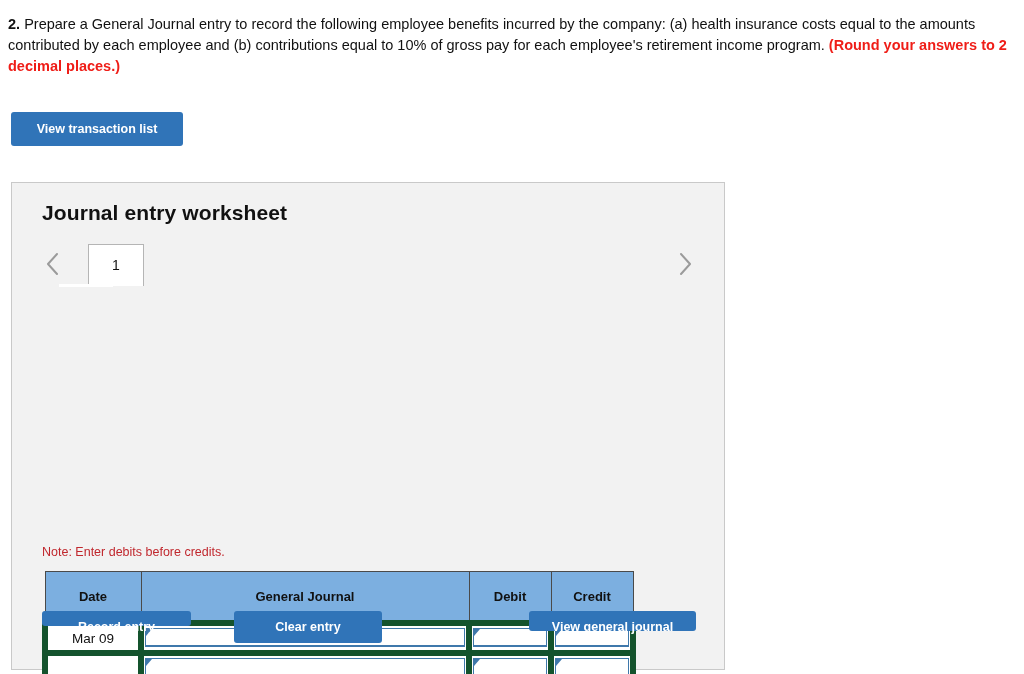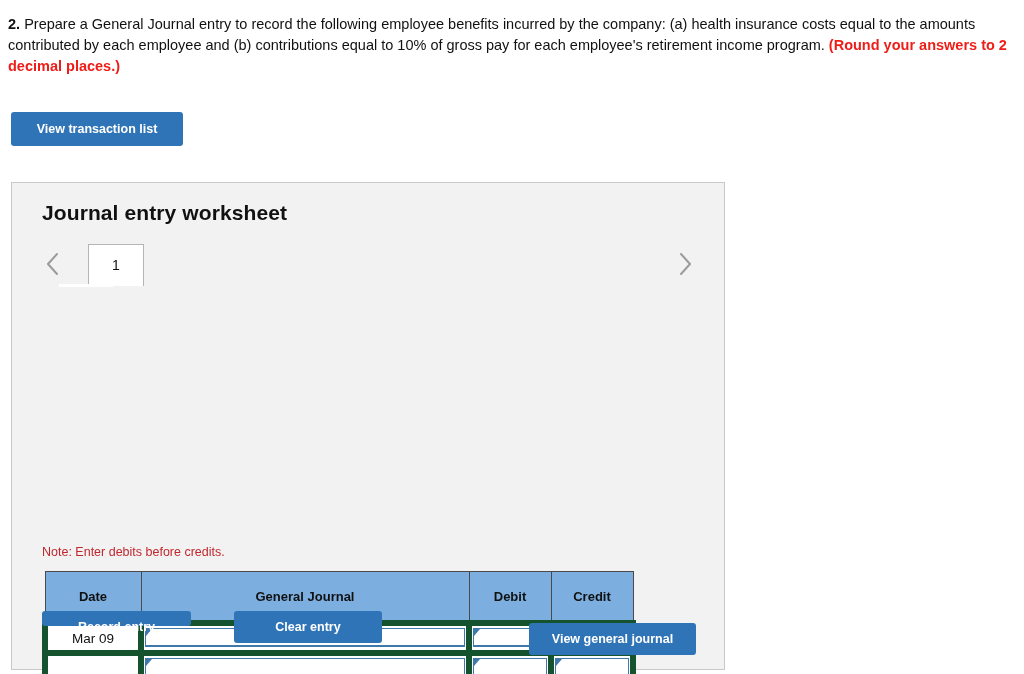--- a/index.html
+++ b/index.html
@@ -225,23 +225,23 @@
     position: absolute;
     left: 222px;
     top: 428px;
     width: 148px;
     height: 32px;
     line-height: 32px;
   }
   .btn-viewjournal {
     position: absolute;
     left: 517px;
-    top: 440px;
+    top: 428px;
     width: 167px;
-    height: 32px;
+    height: 20px;
     line-height: 32px;
   }
 </style>
 </head>
 <body>
 
 <div class="prompt">
   <span class="qnum">2.</span>
   <span>Prepare a General Journal entry to record the following employee benefits incurred by the company: (a) health insurance costs equal to the amounts contributed by each employee and (b) contributions equal to 10% of gross pay for each employee's retirement income program.</span>
   <span class="round-note">(Round your answers to 2 decimal places.)</span>

